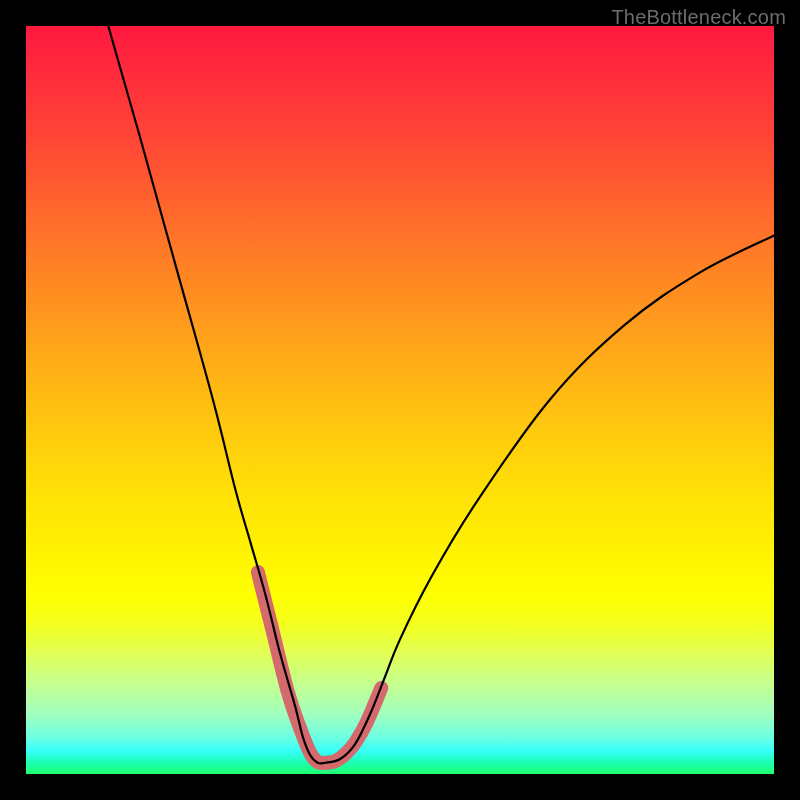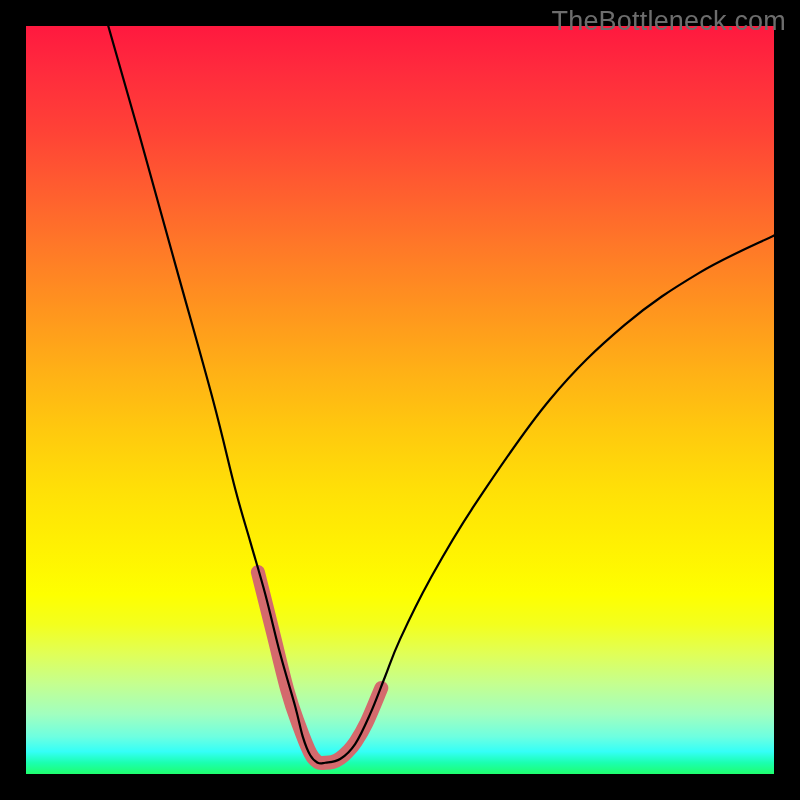--- a/index.html
+++ b/index.html
@@ -50,21 +50,21 @@
       #35fff7 97%,
       #1bffb0 98.5%,
       #1fff6e 100%
     );
   }
   .watermark {
     position: absolute;
     top: 6px;
     right: 14px;
     color: #6d6d6d;
-    font-size: 27px;
+    font-size: 20px;
     font-weight: 500;
     letter-spacing: 0.2px;
     user-select: none;
   }
   svg.curve {
     position: absolute;
     left: 0; top: 0;
     width: 748px;
     height: 748px;
     overflow: visible;

